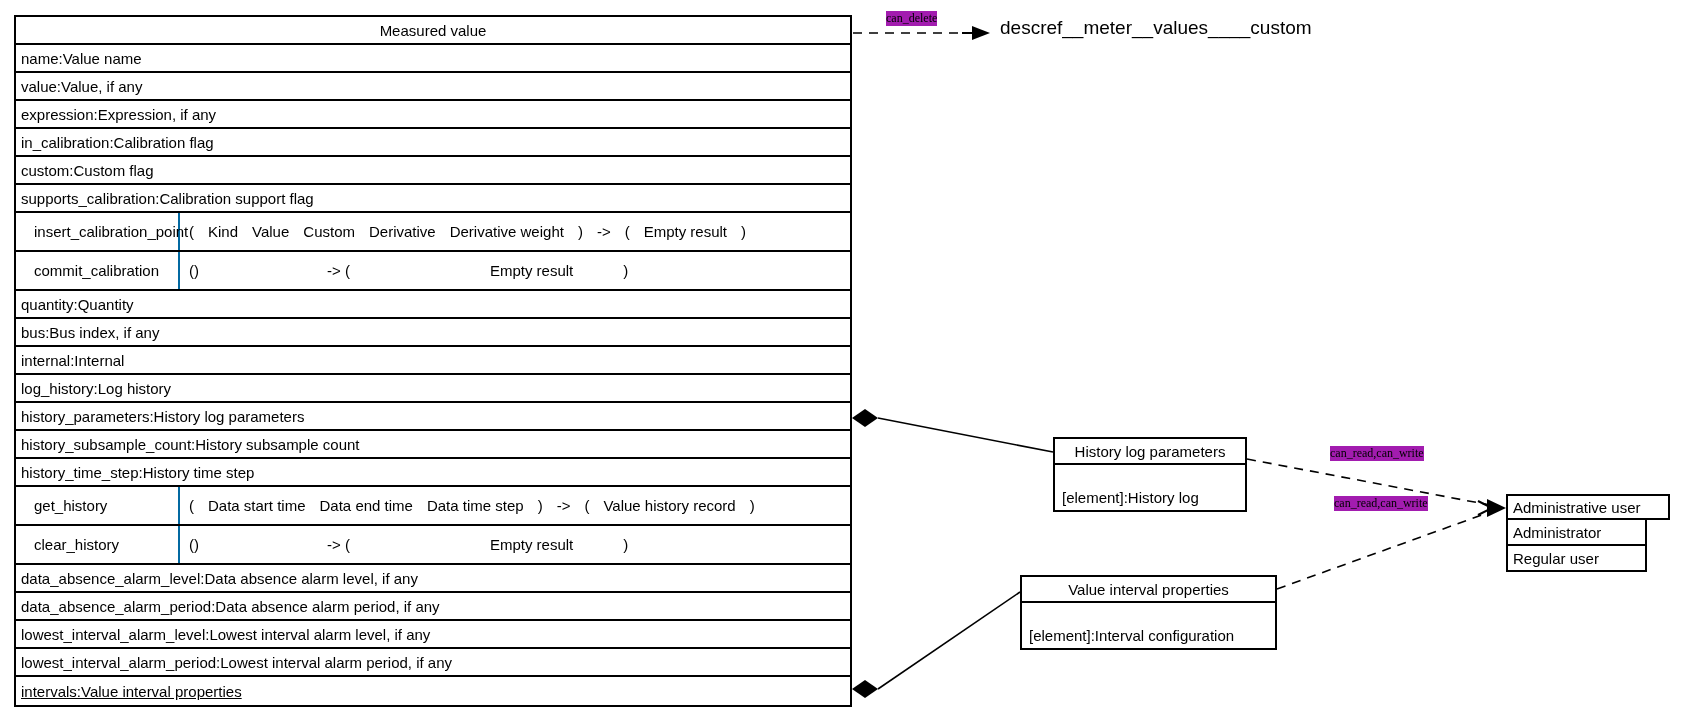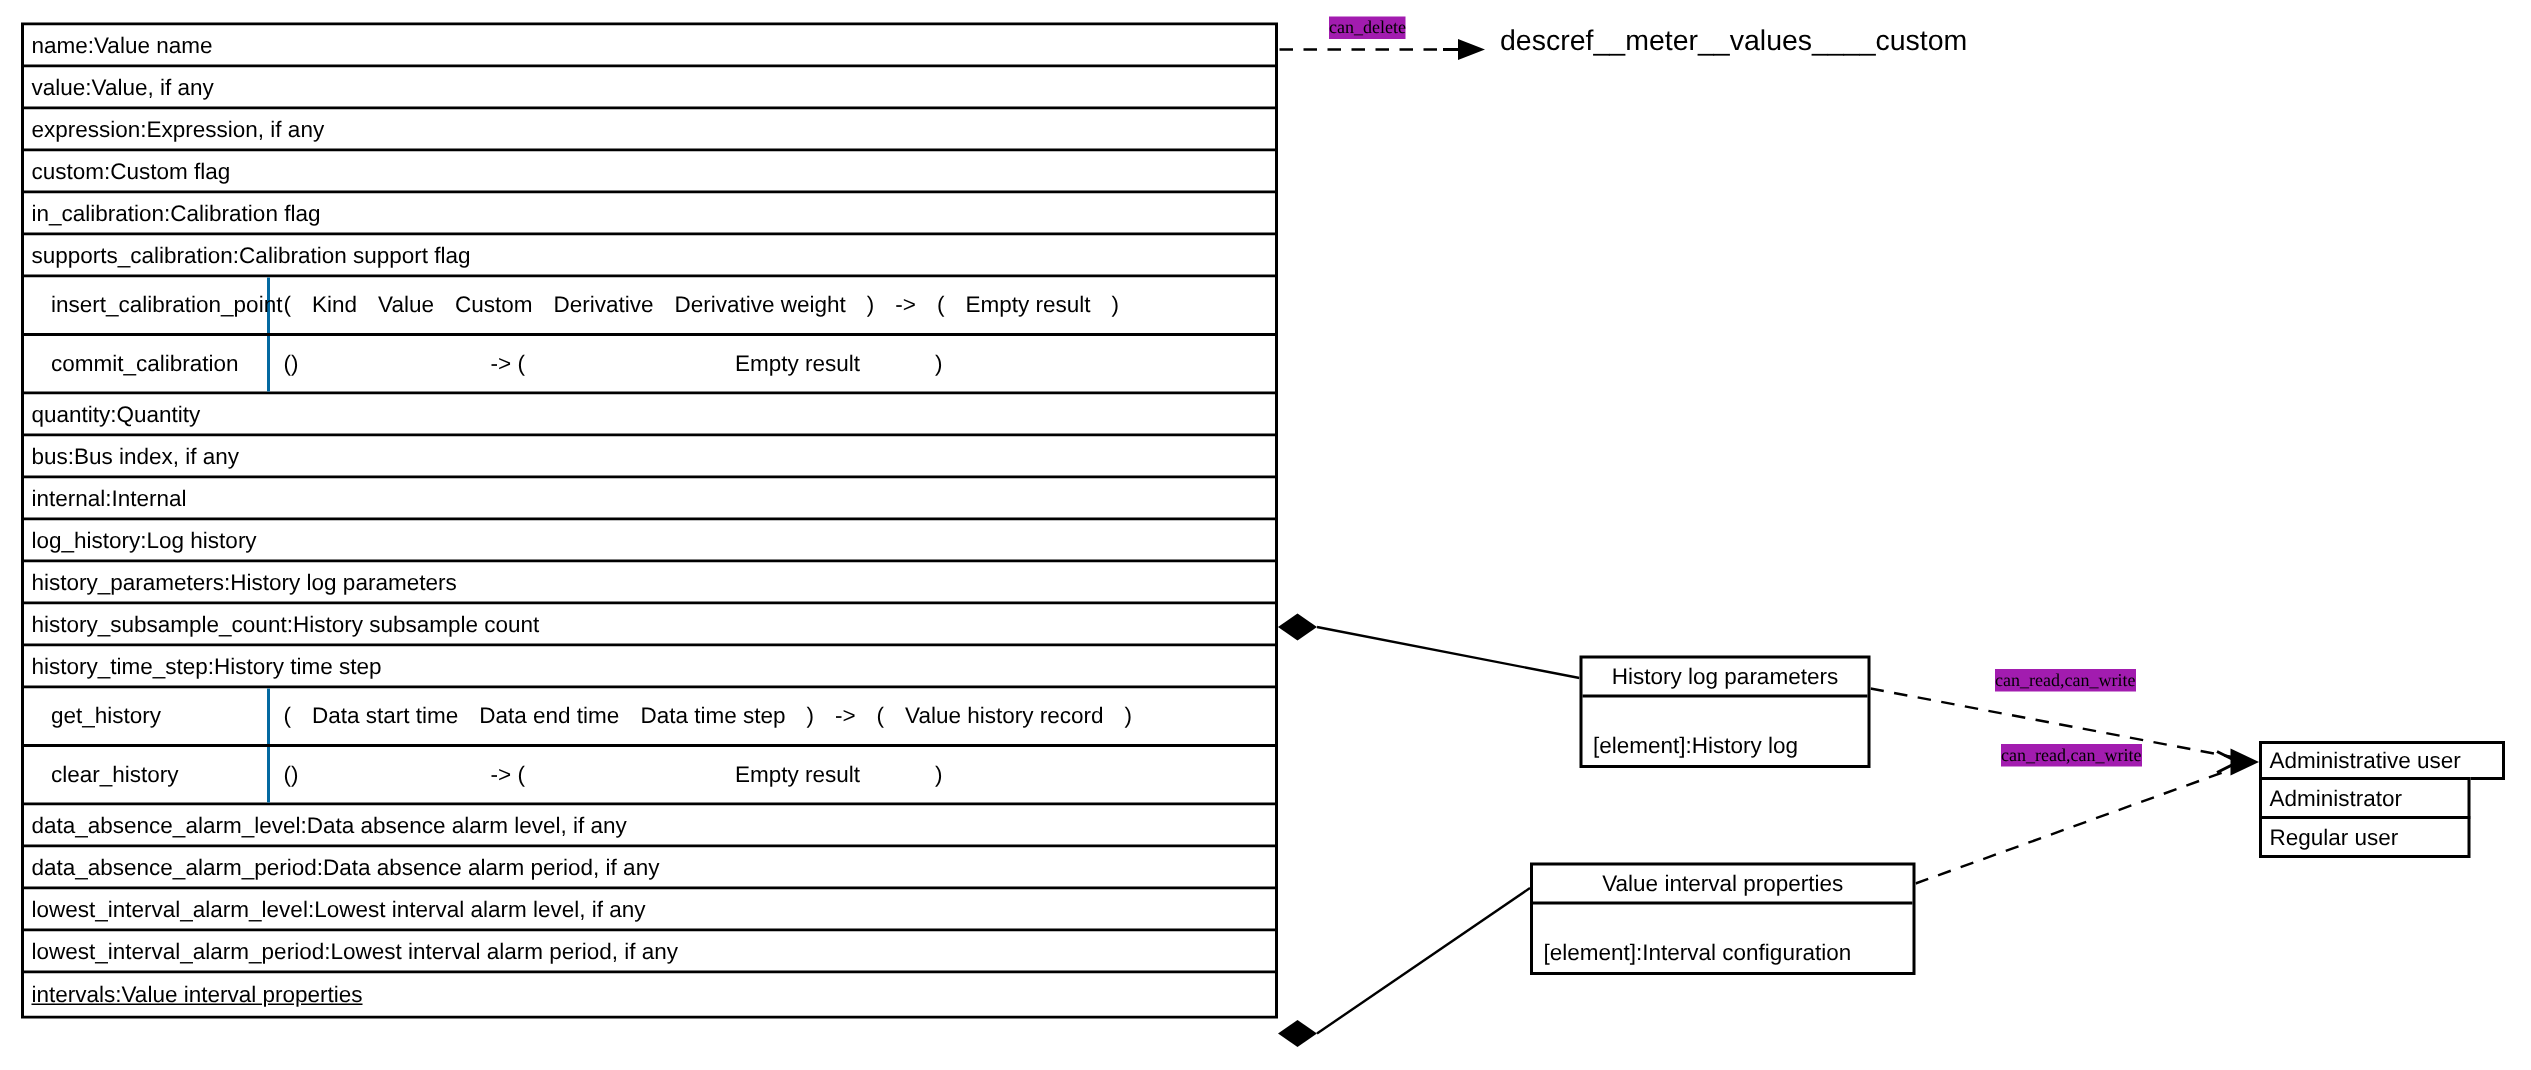--- a/index.html
+++ b/index.html
@@ -73,35 +73,36 @@
     <polygon points="852,689 865,680 878,689 865,698" fill="#000"></polygon>
     <line x1="878" y1="689" x2="1020" y2="592" stroke="#000" stroke-width="1.6"></line>
 
     <line x1="1247" y1="459" x2="1490" y2="505" stroke="#000" stroke-width="1.6" stroke-dasharray="9,7"></line>
     <line x1="1277" y1="589" x2="1490" y2="512" stroke="#000" stroke-width="1.6" stroke-dasharray="9,7"></line>
     <polyline points="1478,501 1492,508 1478,515" fill="none" stroke="#000" stroke-width="2"></polyline>
     <polygon points="1487,499 1506,508 1487,517" fill="#000"></polygon>
   </svg>
 
   <div class="uml-table">
+    <div class="uml-header">Measured value</div>
     <div id="main-rows">
         <div class="trow attr">
           <span>name:Value name</span>
         </div>
         <div class="trow attr">
           <span>value:Value, if any</span>
         </div>
         <div class="trow attr">
           <span>expression:Expression, if any</span>
         </div>
         <div class="trow attr">
+          <span>in_calibration:Calibration flag</span>
+        </div>
+        <div class="trow attr">
           <span>custom:Custom flag</span>
-        </div>
-        <div class="trow attr">
-          <span>in_calibration:Calibration flag</span>
         </div>
         <div class="trow attr">
           <span>supports_calibration:Calibration support flag</span>
         </div>
         <div class="trow method">
           <div class="mname">insert_calibration_point</div>
           <div class="sig sig-compact">
             <span class="tok">(</span>
             <span class="tok">Kind</span>
             <span class="tok">Value</span>

